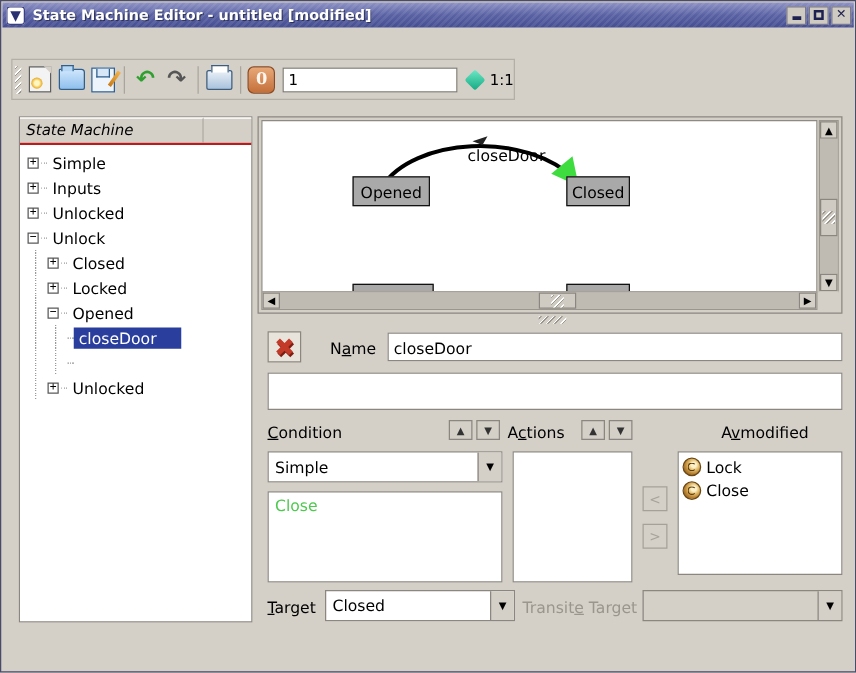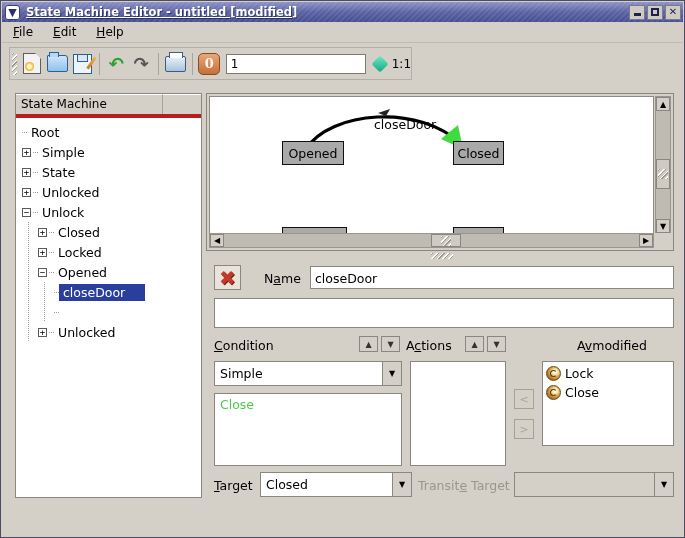--- a/index.html
+++ b/index.html
@@ -18,21 +18,21 @@
     background-image:repeating-linear-gradient(135deg,rgba(255,255,255,.08) 0 2px,rgba(0,0,0,0) 2px 4px),
                      linear-gradient(180deg,#8e92c4 0%,#5a62a4 50%,#464e92 100%);
   }
   .tb-icon{
     width:15px;height:15px;margin-left:3px;background:#fff;border-radius:3px;
     display:flex;align-items:center;justify-content:center;
     color:#2b3070;font-size:11px;line-height:1;box-shadow:0 0 0 1px #3a3f80 inset;
   }
   .tb-title{
     margin-left:6px;color:#fff;font-size:11.5px;font-weight:bold;
-    text-shadow:1px 1px 0 rgba(0,0,0,.45);white-space:nowrap;overflow:hidden;text-decoration:underline;
+    text-shadow:1px 1px 0 rgba(0,0,0,.45);white-space:nowrap;overflow:hidden;
   }
   .tb-btns{margin-left:auto;display:flex;align-items:center;height:100%;padding-right:2px;}
   .tb-btn{
     width:16px;height:15px;margin-left:2px;background:#cfcbc2;
     border:1px solid #7a7a8c;box-sizing:border-box;
     display:flex;align-items:center;justify-content:center;
     color:#1e2150;font-size:10px;font-weight:bold;line-height:1;
   }
   .tb-btn .gl-min{width:7px;height:3px;background:#1e2150;margin-top:5px;}
   .tb-btn .gl-max{width:8px;height:8px;border:2px solid #1e2150;box-sizing:border-box;}
@@ -82,21 +82,21 @@
   }
   .ic-diamond{width:12px;height:12px;background:linear-gradient(135deg,#6fe8c6,#11a981);
     transform:rotate(45deg);border-radius:2px;}
   .zoom-lbl{font-size:12px;margin-left:6px;}
 
   
   .treepanel{
     position:absolute;left:14px;top:92px;width:187px;height:405px;
     background:#fff;border:1px solid #8b8780;box-sizing:border-box;
   }
-  .tree-head{display:flex;height:20px;border-bottom:4px solid #b91c1c;}
+  .tree-head{display:flex;height:20px;border-bottom:2px solid #b91c1c;font-style:italic;}
   .th{background:#d4d0c8;border-right:1px solid #a6a29a;border-top:1px solid #fff;
       box-sizing:border-box;font-size:12px;padding:2px 5px;white-space:nowrap;overflow:hidden;}
   .th.c1{flex:1 1 auto;}
   .th.c2{width:38px;border-right:0;}
   .tree-body{padding:4px 0 0 0;}
   .trow{display:flex;align-items:center;height:20px;position:relative;padding-left:0;}
   .tgl{width:9px;height:9px;border:1px solid #5a5a5a;background:#fff;box-sizing:border-box;
     display:flex;align-items:center;justify-content:center;font-size:9px;line-height:7px;
     font-family:"DejaVu Sans Mono",monospace;color:#000;margin-right:2px;flex:0 0 auto;}
   .tdash{width:6px;height:1px;background:repeating-linear-gradient(90deg,#9a9a9a 0 1px,transparent 1px 2px);}
@@ -168,25 +168,20 @@
         </div>
       <div class="tb-btn">
           <span class="gl-max"></span>
         </div>
       <div class="tb-btn">
           <span>✕</span>
         </div>
     </div>
   </div>
 
-  <div class="menubar">
-    <div class="menu-item"><u>F</u><span><span id="m0">ile</span></span></div>
-    <div class="menu-item"><u>E</u><span id="m1">dit</span></div>
-    <div class="menu-item"><u>H</u><span id="m2">elp</span></div>
-  </div>
 
   <div class="toolbar">
     <div class="grip"></div>
     <div class="tbi">
       <span class="ic-doc">
           <span class="sunburst"></span>
         </span>
     </div>
     <div class="tbi">
       <span class="ic-folder"></span>
@@ -219,34 +214,29 @@
   </div>
 
   <div class="treepanel">
     <div class="tree-head">
       <div class="th c1">State Machine</div>
       <div class="th c2"></div>
     </div>
     <div class="tree-body" id="tree-body">
         <div class="trow">
           <div style="width: 6px; height: 20px; position: relative;"></div>
-          <span class="tdash"></span>
-          <span class="tlabel">Root</span>
+          <span class="tgl">+</span>
+          <span class="tdash"></span>
+          <span class="tlabel">Simple</span>
         </div>
         <div class="trow">
           <div style="width: 6px; height: 20px; position: relative;"></div>
           <span class="tgl">+</span>
           <span class="tdash"></span>
-          <span class="tlabel">Simple</span>
-        </div>
-        <div class="trow">
-          <div style="width: 6px; height: 20px; position: relative;"></div>
-          <span class="tgl">+</span>
-          <span class="tdash"></span>
-          <span class="tlabel">State</span>
+          <span class="tlabel">Inputs</span>
         </div>
         <div class="trow">
           <div style="width: 6px; height: 20px; position: relative;"></div>
           <span class="tgl">+</span>
           <span class="tdash"></span>
           <span class="tlabel">Unlocked</span>
         </div>
         <div class="trow">
           <div style="width: 6px; height: 20px; position: relative;"></div>
           <span class="tgl">−</span>
@@ -377,21 +367,21 @@
   </div>
   <div class="txt" style="position:absolute;left:213px;top:392px;width:188px;height:73px;padding:3px 5px;">
     <span id="condtext" style="color: rgb(77, 201, 77);">Close</span>
   </div>
 
   <div class="listbox" style="position:absolute;left:409px;top:360px;width:96px;height:105px;"></div>
 
   <div class="movebtn" style="position:absolute;left:513px;top:388px;">&lt;</div>
   <div class="movebtn" style="position:absolute;left:513px;top:418px;">&gt;</div>
 
-  <div class="listbox" style="position:absolute;left:541px;top:360px;width:132px;height:85px;padding-top:2px;" id="available-list">
+  <div class="listbox" style="position:absolute;left:541px;top:360px;width:132px;height:99px;padding-top:2px;" id="available-list">
       <div class="avitem">
         <span class="snail"></span>
         <span>Lock</span>
       </div>
       <div class="avitem">
         <span class="snail"></span>
         <span>Close</span>
       </div>
     </div>
 

